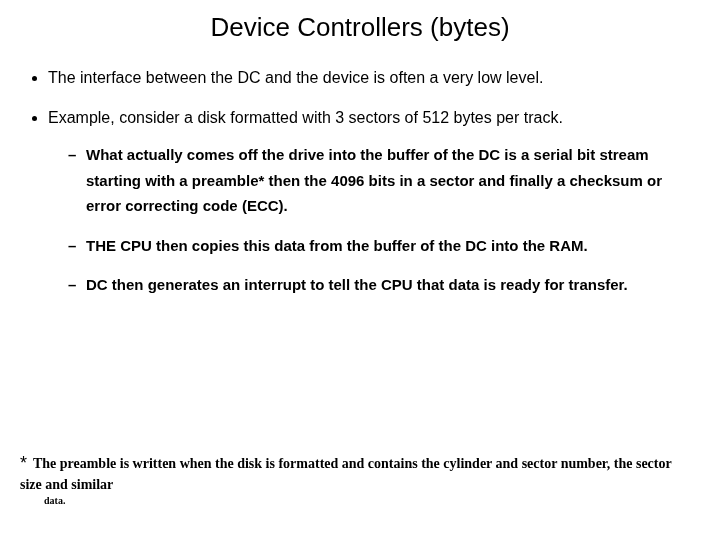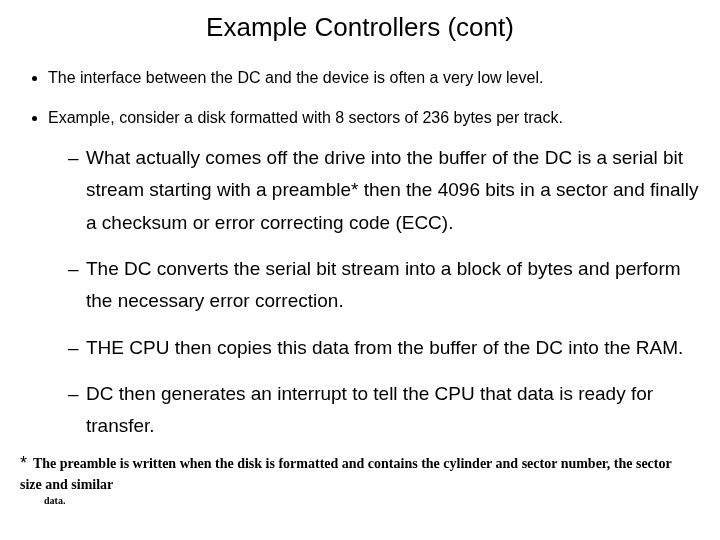--- a/index.html
+++ b/index.html
@@ -31,21 +31,22 @@
     font-size: 16px;
   }
   ul.level1 > li {
     margin-bottom: 14px;
     line-height: 1.6;
   }
   ul.level2 {
     list-style: none;
     margin: 12px 0 16px 0;
     padding-left: 24px;
-    font-size: 19px;
+    font-size: 15px;
+    font-weight: bold;
   }
   ul.level2 > li {
     position: relative;
     margin-bottom: 14px;
     line-height: 1.7;
     padding-left: 14px;
   }
   ul.level2 > li::before {
     content: "–";
     position: absolute;
@@ -78,29 +79,28 @@
     font-family: Garamond, "Times New Roman", serif;
     font-weight: bold;
     font-size: 10px;
   }
 </style>
 </head>
 <body>
 
 <div class="slide">
 
-  <h1 class="title">Example Controllers (cont)</h1>
+  <h1 class="title">Device Controllers (bytes)</h1>
 
   <ul class="level1">
     <li>The interface between the DC and the device is often a very low level.</li>
     <li>
-      <span>Example, consider a disk formatted with 8 sectors of 236 bytes per track.</span>
+      <span>Example, consider a disk formatted with 3 sectors of 512 bytes per track.</span>
       <ul class="level2">
         <li>What actually comes off the drive into the buffer of the DC is a serial bit stream starting with a preamble*  then the 4096 bits in a sector and finally a checksum or error correcting code (ECC).</li>
-        <li>The DC converts the serial bit stream into a block of bytes and perform the necessary error correction.</li>
         <li>THE CPU  then copies this data  from the buffer of the DC into the RAM.</li>
         <li>DC then generates an interrupt to tell the CPU that data is ready for transfer.</li>
       </ul>
     </li>
   </ul>
 
   <div class="footnote-block">
     <span class="star">*</span>
     <span class="footnote-text">The preamble is written when the disk is formatted and contains the cylinder and sector number, the sector size and similar</span>
     <span class="footnote-cont">data.</span>

